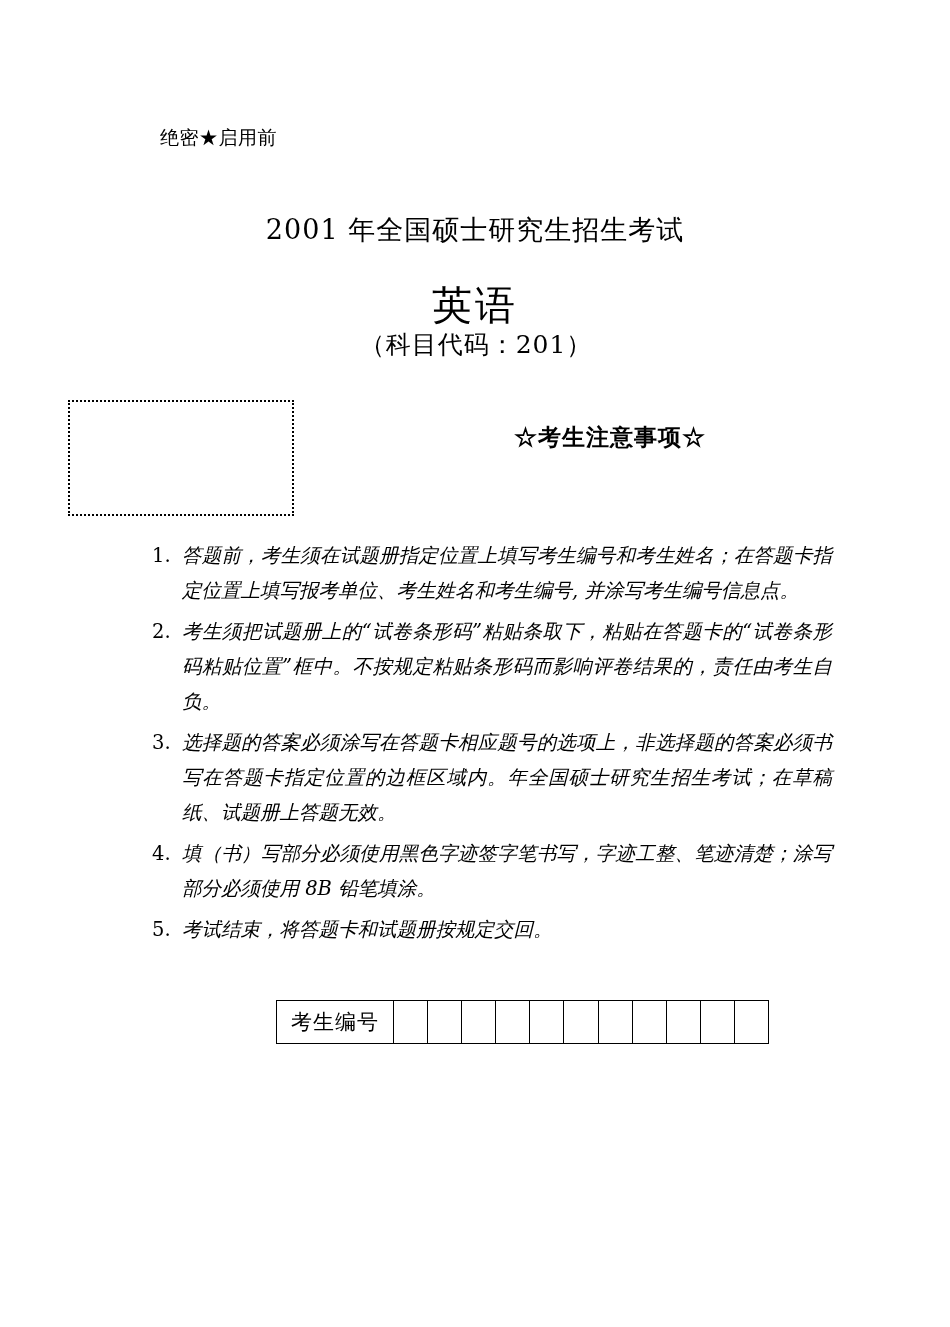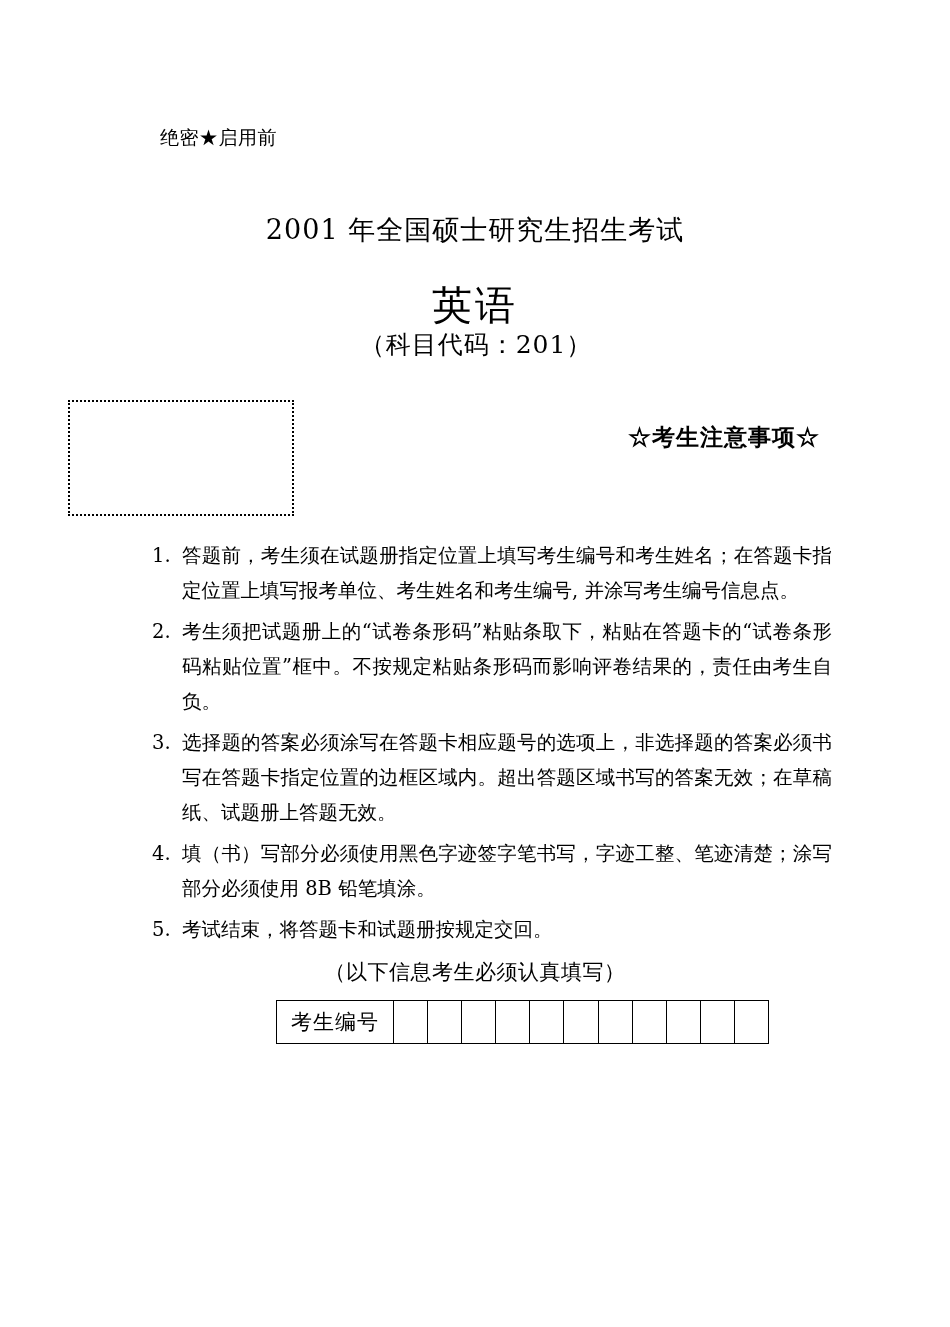--- a/index.html
+++ b/index.html
@@ -72,21 +72,21 @@
     height: 116px;
     border: 2px dotted #000000;
     box-sizing: border-box;
   }
 
   .notice-heading {
     position: absolute;
     left: 400px;
     top: 422px;
     width: 420px;
-    text-align: right;
+    text-align: center;
     font-size: 23px;
     font-weight: bold;
     letter-spacing: 1px;
   }
 
   .notice-list {
     position: absolute;
     left: 152px;
     top: 538px;
     width: 680px;
@@ -102,20 +102,21 @@
   .notice-num {
     width: 30px;
     flex: 0 0 30px;
     text-align: left;
   }
 
   .notice-text {
     flex: 1 1 auto;
     text-align: justify;
     text-justify: inter-ideograph;
+    font-style: italic;
   }
 
   .info-caption {
     position: absolute;
     left: 0;
     top: 958px;
     width: 950px;
     text-align: center;
     font-size: 21px;
     letter-spacing: 0.5px;
@@ -184,36 +185,35 @@
       <span class="notice-text">答题前，考生须在试题册指定位置上填写考生编号和考生姓名；在答题卡指定位置上填写报考单位、考生姓名和考生编号, 并涂写考生编号信息点。</span>
     </div>
 
     <div class="notice-item">
       <span class="notice-num">2.</span>
       <span class="notice-text">考生须把试题册上的“试卷条形码”粘贴条取下，粘贴在答题卡的“试卷条形码粘贴位置”框中。不按规定粘贴条形码而影响评卷结果的，责任由考生自负。</span>
     </div>
 
     <div class="notice-item">
       <span class="notice-num">3.</span>
-      <span class="notice-text">选择题的答案必须涂写在答题卡相应题号的选项上，非选择题的答案必须书写在答题卡指定位置的边框区域内。超出答题区域书写的答案无效；在草稿纸、试题册上答题无效。</span>
+      <span class="notice-text">选择题的答案必须涂写在答题卡相应题号的选项上，非选择题的答案必须书写在答题卡指定位置的边框区域内。年全国硕士研究生招生考试；在草稿纸、试题册上答题无效。</span>
     </div>
 
     <div class="notice-item">
       <span class="notice-num">4.</span>
       <span class="notice-text">填（书）写部分必须使用黑色字迹签字笔书写，字迹工整、笔迹清楚；涂写部分必须使用 8B 铅笔填涂。</span>
     </div>
 
     <div class="notice-item">
       <span class="notice-num">5.</span>
       <span class="notice-text">考试结束，将答题卡和试题册按规定交回。</span>
     </div>
 
   </div>
 
-  <div class="info-caption">（以下信息考生必须认真填写）</div>
 
   <table class="info-table">
     <tbody>
       <tr>
         <td class="label">考生编号</td>
         <td class="cells">
           <div class="cell-strip">
             <div class="cell"></div>
             <div class="cell"></div>
             <div class="cell"></div>

